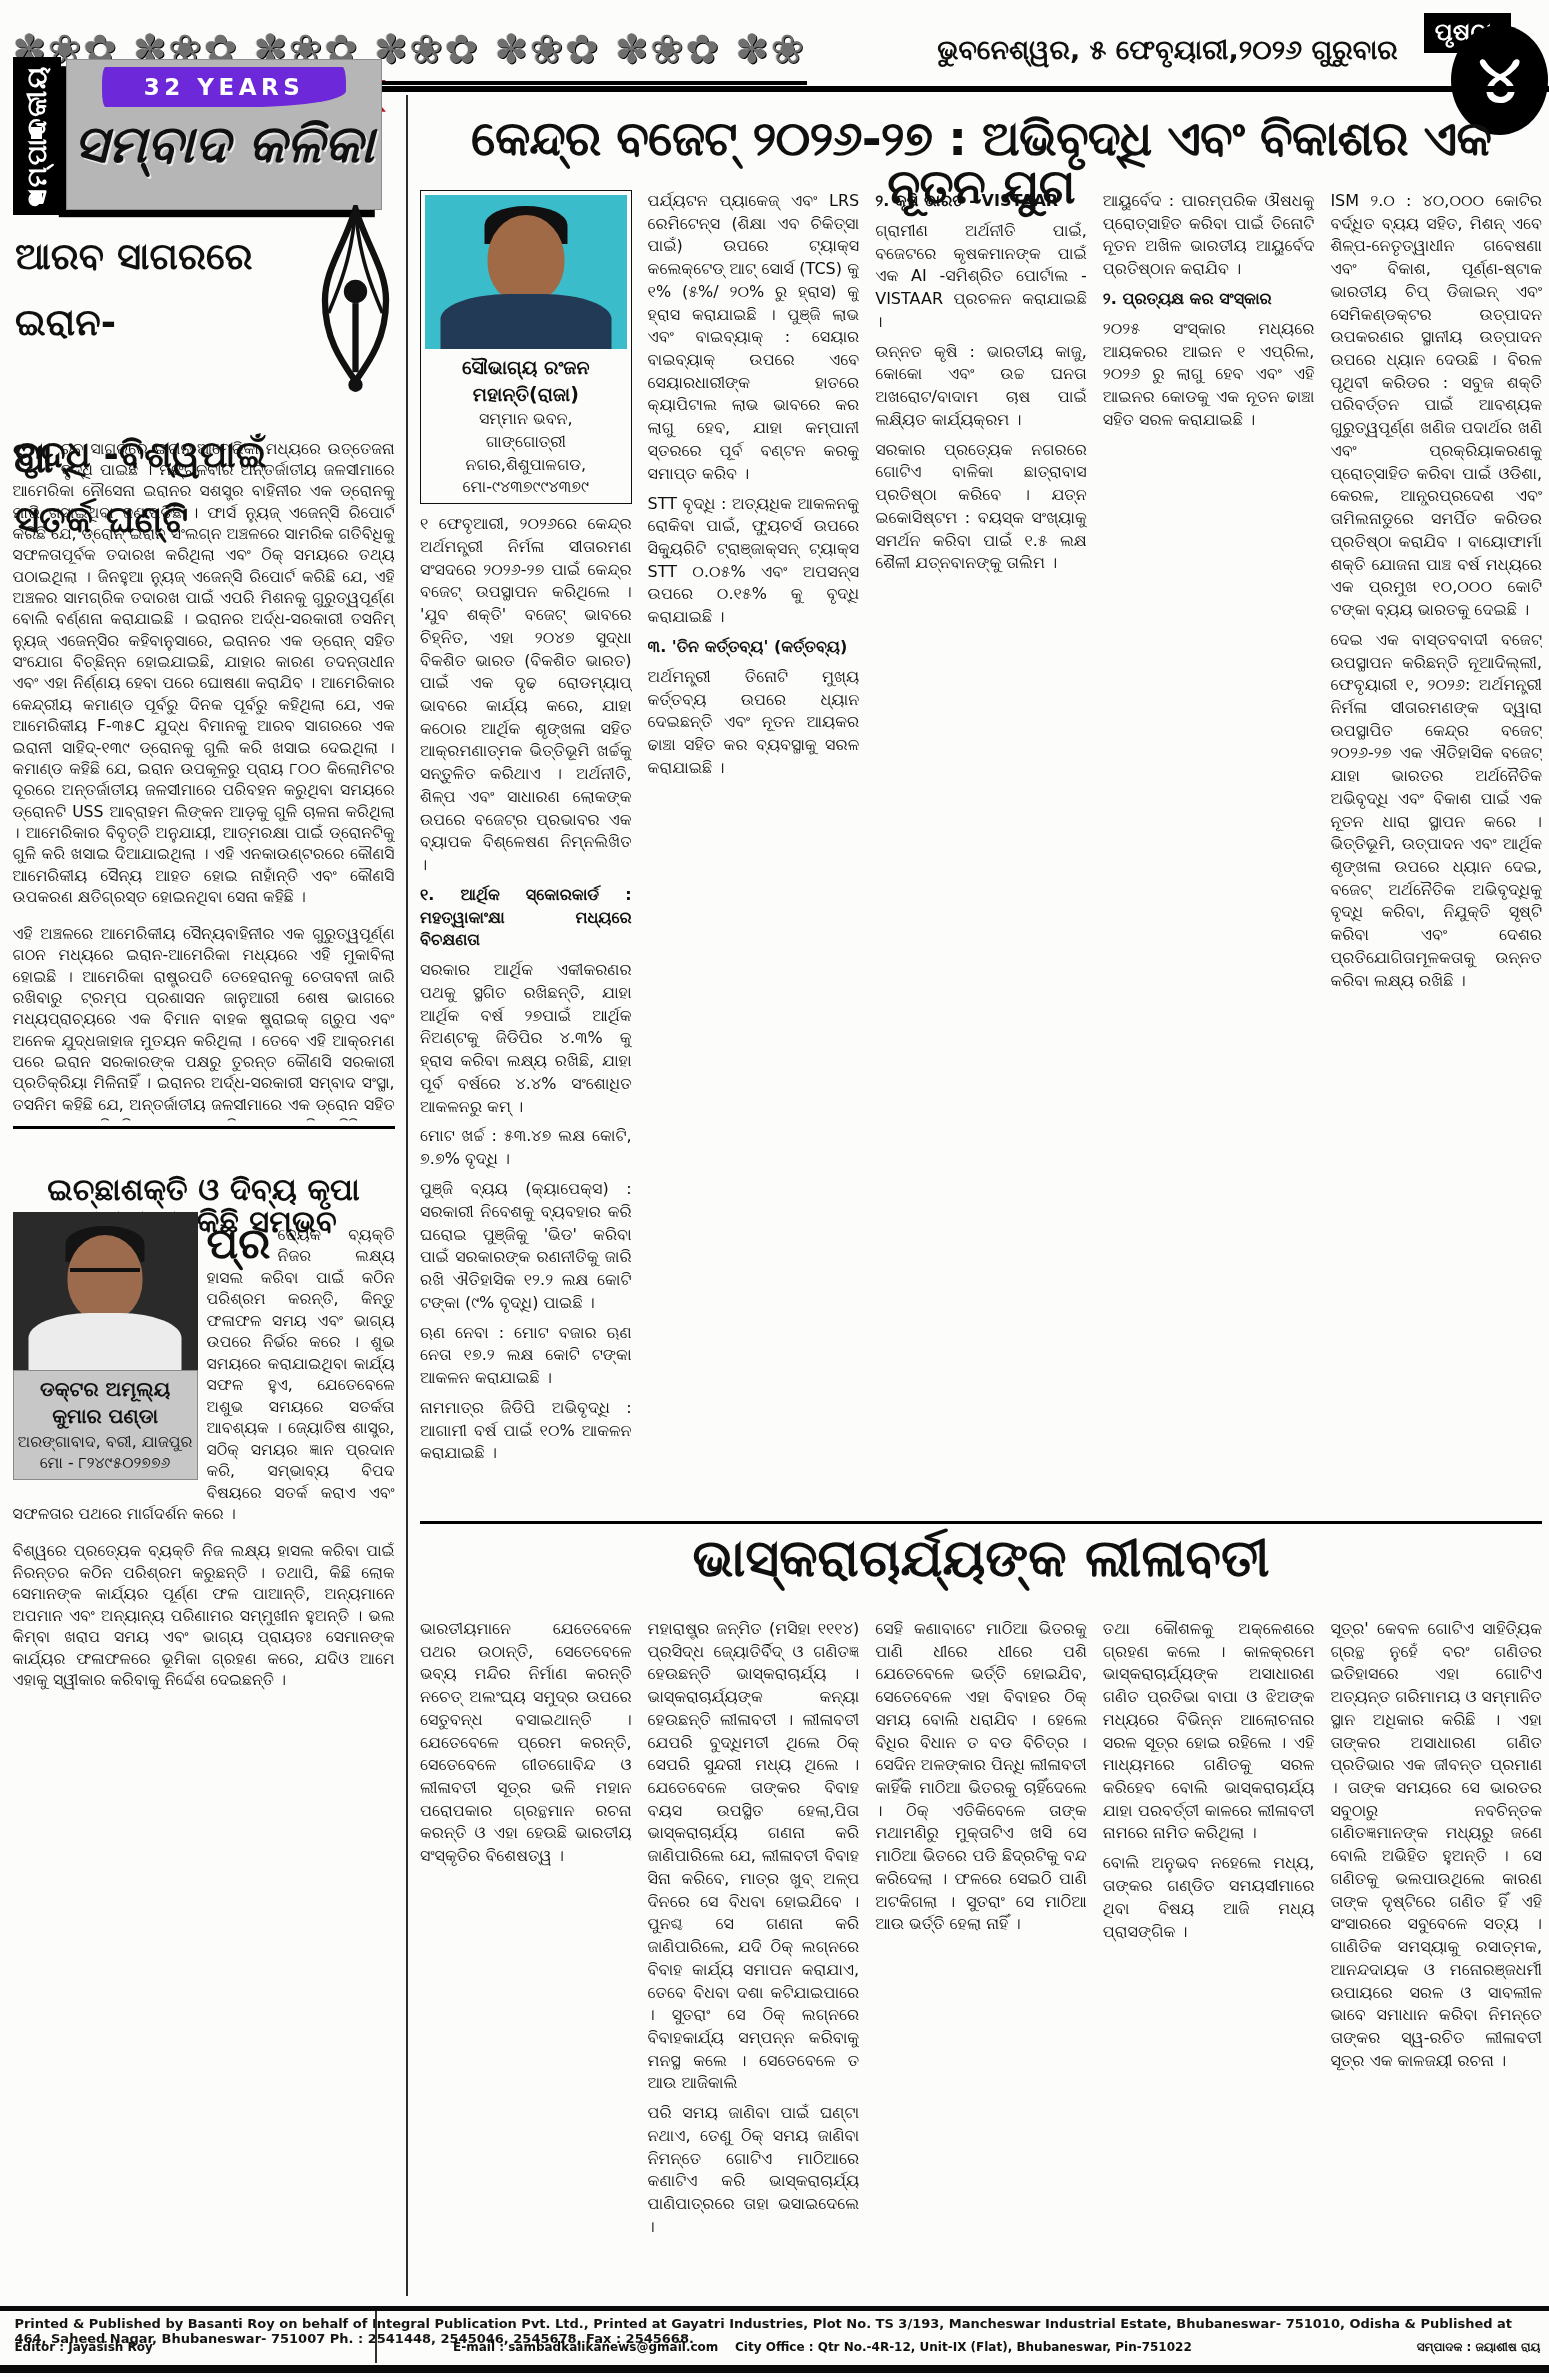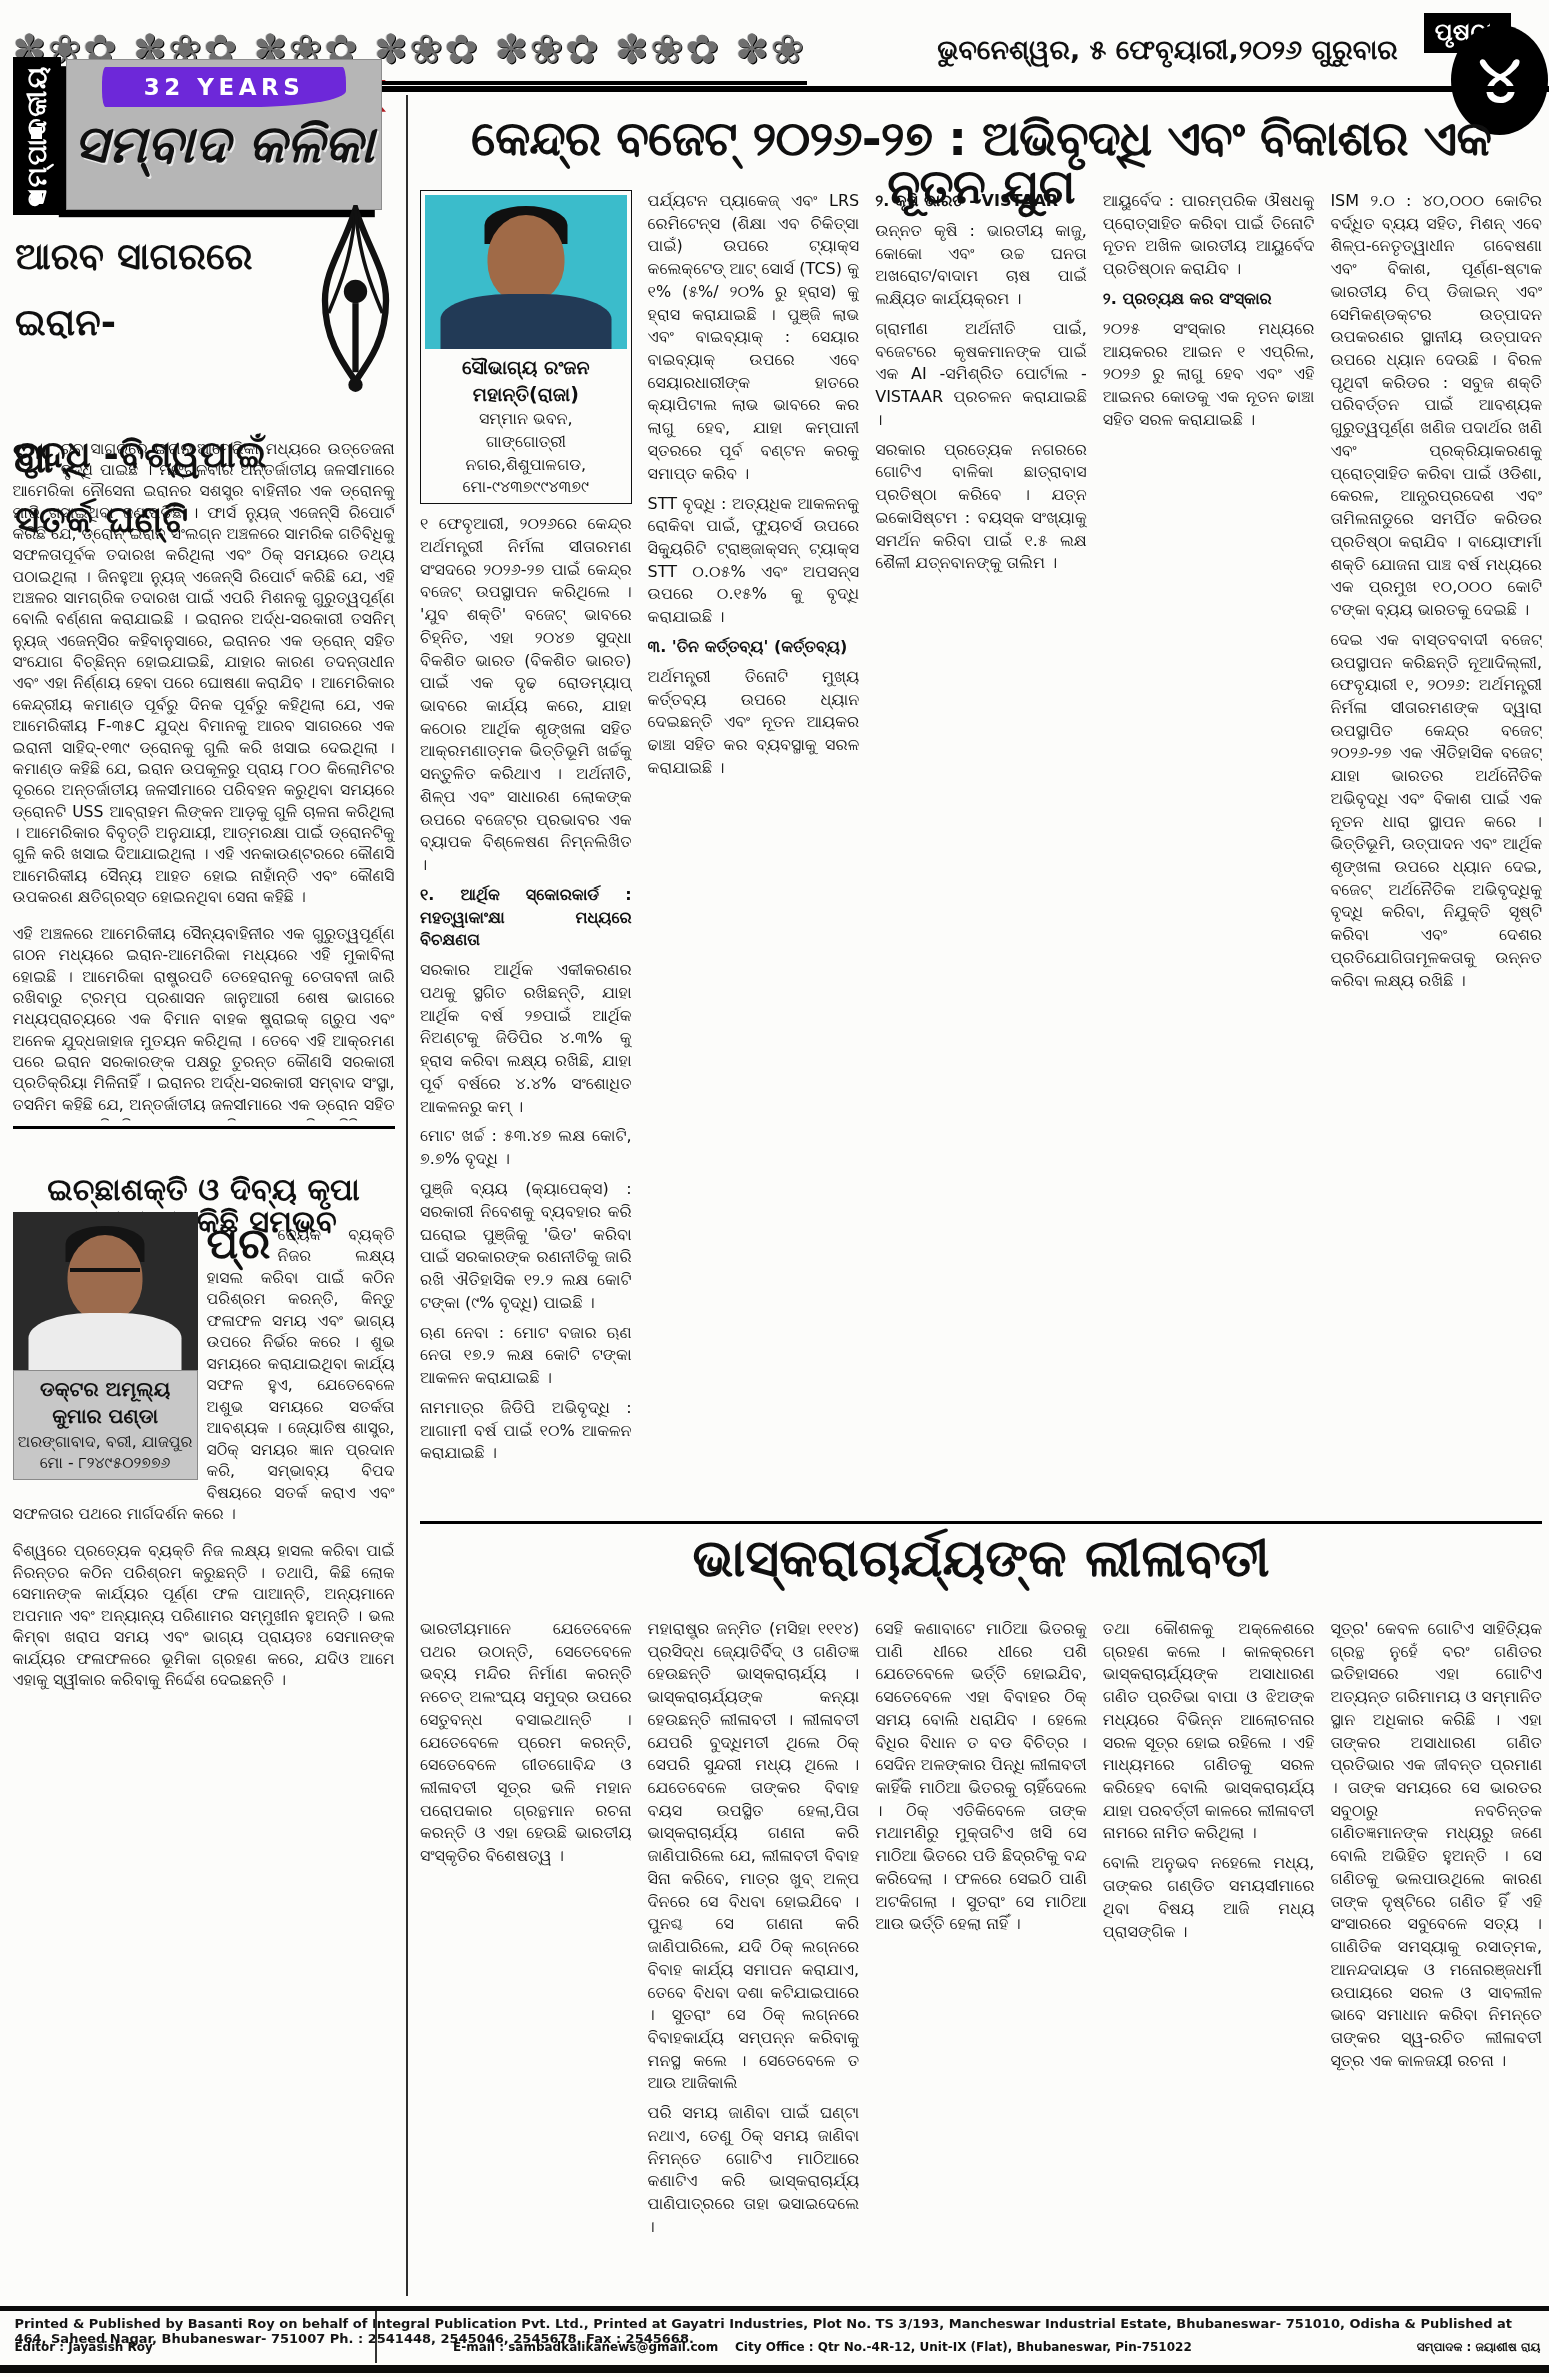--- a/index.html
+++ b/index.html
@@ -179,22 +179,22 @@
       </div>
   </div>
   <div class="colcell">
       <p>ପର୍ଯ୍ୟଟନ ପ୍ୟାକେଜ୍ ଏବଂ LRS ରେମିଟେନ୍ସ (ଶିକ୍ଷା ଏବ ଚିକିତ୍ସା ପାଇଁ) ଉପରେ ଟ୍ୟାକ୍ସ କଲେକ୍ଟେଡ୍ ଆଟ୍ ସୋର୍ସ (TCS) କୁ ୧% (୫%/ ୨୦% ରୁ ହ୍ରାସ) କୁ ହ୍ରାସ କରାଯାଇଛି । ପୁଞ୍ଜି ଲାଭ ଏବଂ ବାଇବ୍ୟାକ୍ : ସେୟାର ବାଇବ୍ୟାକ୍ ଉପରେ ଏବେ ସେୟାରଧାରୀଙ୍କ ହାତରେ କ୍ୟାପିଟାଲ ଲାଭ ଭାବରେ କର ଲାଗୁ ହେବ, ଯାହା କମ୍ପାନୀ ସ୍ତରରେ ପୂର୍ବ ବଣ୍ଟନ କରକୁ ସମାପ୍ତ କରିବ ।</p>
       <p>STT ବୃଦ୍ଧି : ଅତ୍ୟଧିକ ଆକଳନକୁ ରୋକିବା ପାଇଁ, ଫ୍ୟୁଚର୍ସ ଉପରେ ସିକ୍ୟୁରିଟି ଟ୍ରାଞ୍ଜାକ୍ସନ୍ ଟ୍ୟାକ୍ସ STT ୦.୦୫% ଏବଂ ଅପସନ୍ସ ଉପରେ ୦.୧୫% କୁ ବୃଦ୍ଧି କରାଯାଇଛି ।</p>
       <p class="bold">୩. 'ତିନ କର୍ତ୍ତବ୍ୟ' (କର୍ତ୍ତବ୍ୟ)</p>
       <p>ଅର୍ଥମନ୍ତ୍ରୀ ତିନୋଟି ମୁଖ୍ୟ କର୍ତ୍ତବ୍ୟ ଉପରେ ଧ୍ୟାନ ଦେଇଛନ୍ତି ଏବଂ ନୂତନ ଆୟକର ଢାଞ୍ଚା ସହିତ କର ବ୍ୟବସ୍ଥାକୁ ସରଳ କରାଯାଇଛି ।</p>
     </div>
   <div class="colcell">
       <p class="bold">୨. କୃଷି ଭାରତ - VISTAAR</p>
+      <p>ଗ୍ରାମୀଣ ଅର୍ଥନୀତି ପାଇଁ, ବଜେଟରେ କୃଷକମାନଙ୍କ ପାଇଁ ଏକ AI -ସମିଶ୍ରିତ ପୋର୍ଟାଲ - VISTAAR ପ୍ରଚଳନ କରାଯାଇଛି ।</p>
       <p>ଉନ୍ନତ କୃଷି : ଭାରତୀୟ କାଜୁ, କୋକୋ ଏବଂ ଉଚ୍ଚ ଘନତା ଅଖରୋଟ/ବାଦାମ ଚାଷ ପାଇଁ ଲକ୍ଷ୍ୟିତ କାର୍ଯ୍ୟକ୍ରମ ।</p>
-      <p>ଗ୍ରାମୀଣ ଅର୍ଥନୀତି ପାଇଁ, ବଜେଟରେ କୃଷକମାନଙ୍କ ପାଇଁ ଏକ AI -ସମିଶ୍ରିତ ପୋର୍ଟାଲ - VISTAAR ପ୍ରଚଳନ କରାଯାଇଛି ।</p>
       <p>ସରକାର ପ୍ରତ୍ୟେକ ନଗରରେ ଗୋଟିଏ ବାଳିକା ଛାତ୍ରାବାସ ପ୍ରତିଷ୍ଠା କରିବେ । ଯତ୍ନ ଇକୋସିଷ୍ଟମ : ବୟସ୍କ ସଂଖ୍ୟାକୁ ସମର୍ଥନ କରିବା ପାଇଁ ୧.୫ ଲକ୍ଷ ଶୈଳୀ ଯତ୍ନବାନଙ୍କୁ ତାଲିମ ।</p>
     </div>
   <div class="colcell">
       <p>ଆୟୁର୍ବେଦ : ପାରମ୍ପରିକ ଔଷଧକୁ ପ୍ରୋତ୍ସାହିତ କରିବା ପାଇଁ ତିନୋଟି ନୂତନ ଅଖିଳ ଭାରତୀୟ ଆୟୁର୍ବେଦ ପ୍ରତିଷ୍ଠାନ କରାଯିବ ।</p>
       <p class="bold">୨. ପ୍ରତ୍ୟକ୍ଷ କର ସଂସ୍କାର</p>
       <p>୨୦୨୫ ସଂସ୍କାର ମଧ୍ୟରେ ଆୟକରର ଆଇନ ୧ ଏପ୍ରିଲ, ୨୦୨୬ ରୁ ଲାଗୁ ହେବ ଏବଂ ଏହି ଆଇନର କୋଡକୁ ଏକ ନୂତନ ଢାଞ୍ଚା ସହିତ ସରଳ କରାଯାଇଛି ।</p>
     </div>
   <div class="colcell">
       <p>ISM ୨.୦ : ୪୦,୦୦୦ କୋଟିର ବର୍ଦ୍ଧିତ ବ୍ୟୟ ସହିତ, ମିଶନ୍ ଏବେ ଶିଳ୍ପ-ନେତୃତ୍ୱାଧୀନ ଗବେଷଣା ଏବଂ ବିକାଶ, ପୂର୍ଣ୍ଣ-ଷ୍ଟାକ ଭାରତୀୟ ଚିପ୍ ଡିଜାଇନ୍ ଏବଂ ସେମିକଣ୍ଡକ୍ଟର ଉତ୍ପାଦନ ଉପକରଣର ସ୍ଥାନୀୟ ଉତ୍ପାଦନ ଉପରେ ଧ୍ୟାନ ଦେଉଛି । ବିରଳ ପୃଥିବୀ କରିଡର : ସବୁଜ ଶକ୍ତି ପରିବର୍ତ୍ତନ ପାଇଁ ଆବଶ୍ୟକ ଗୁରୁତ୍ୱପୂର୍ଣ୍ଣ ଖଣିଜ ପଦାର୍ଥର ଖଣି ଏବଂ ପ୍ରକ୍ରିୟାକରଣକୁ ପ୍ରୋତ୍ସାହିତ କରିବା ପାଇଁ ଓଡିଶା, କେରଳ, ଆନ୍ଧ୍ରପ୍ରଦେଶ ଏବଂ ତାମିଲନାଡୁରେ ସମର୍ପିତ କରିଡର ପ୍ରତିଷ୍ଠା କରାଯିବ । ବାୟୋଫାର୍ମା ଶକ୍ତି ଯୋଜନା ପାଞ୍ଚ ବର୍ଷ ମଧ୍ୟରେ ଏକ ପ୍ରମୁଖ ୧୦,୦୦୦ କୋଟି ଟଙ୍କା ବ୍ୟୟ ଭାରତକୁ ଦେଇଛି ।</p>
       <p>ଦେଇ ଏକ ବାସ୍ତବବାଦୀ ବଜେଟ୍ ଉପସ୍ଥାପନ କରିଛନ୍ତି ନୂଆଦିଲ୍ଲୀ, ଫେବୃୟାରୀ ୧, ୨୦୨୬: ଅର୍ଥମନ୍ତ୍ରୀ ନିର୍ମଳା ସୀତାରମଣଙ୍କ ଦ୍ୱାରା ଉପସ୍ଥାପିତ କେନ୍ଦ୍ର ବଜେଟ୍ ୨୦୨୬-୨୭ ଏକ ଐତିହାସିକ ବଜେଟ୍ ଯାହା ଭାରତର ଅର୍ଥନୈତିକ ଅଭିବୃଦ୍ଧି ଏବଂ ବିକାଶ ପାଇଁ ଏକ ନୂତନ ଧାରା ସ୍ଥାପନ କରେ । ଭିତ୍ତିଭୂମି, ଉତ୍ପାଦନ ଏବଂ ଆର୍ଥିକ ଶୃଙ୍ଖଳା ଉପରେ ଧ୍ୟାନ ଦେଇ, ବଜେଟ୍ ଅର୍ଥନୈତିକ ଅଭିବୃଦ୍ଧିକୁ ବୃଦ୍ଧି କରିବା, ନିଯୁକ୍ତି ସୃଷ୍ଟି କରିବା ଏବଂ ଦେଶର ପ୍ରତିଯୋଗିତାମୂଳକତାକୁ ଉନ୍ନତ କରିବା ଲକ୍ଷ୍ୟ ରଖିଛି ।</p>

